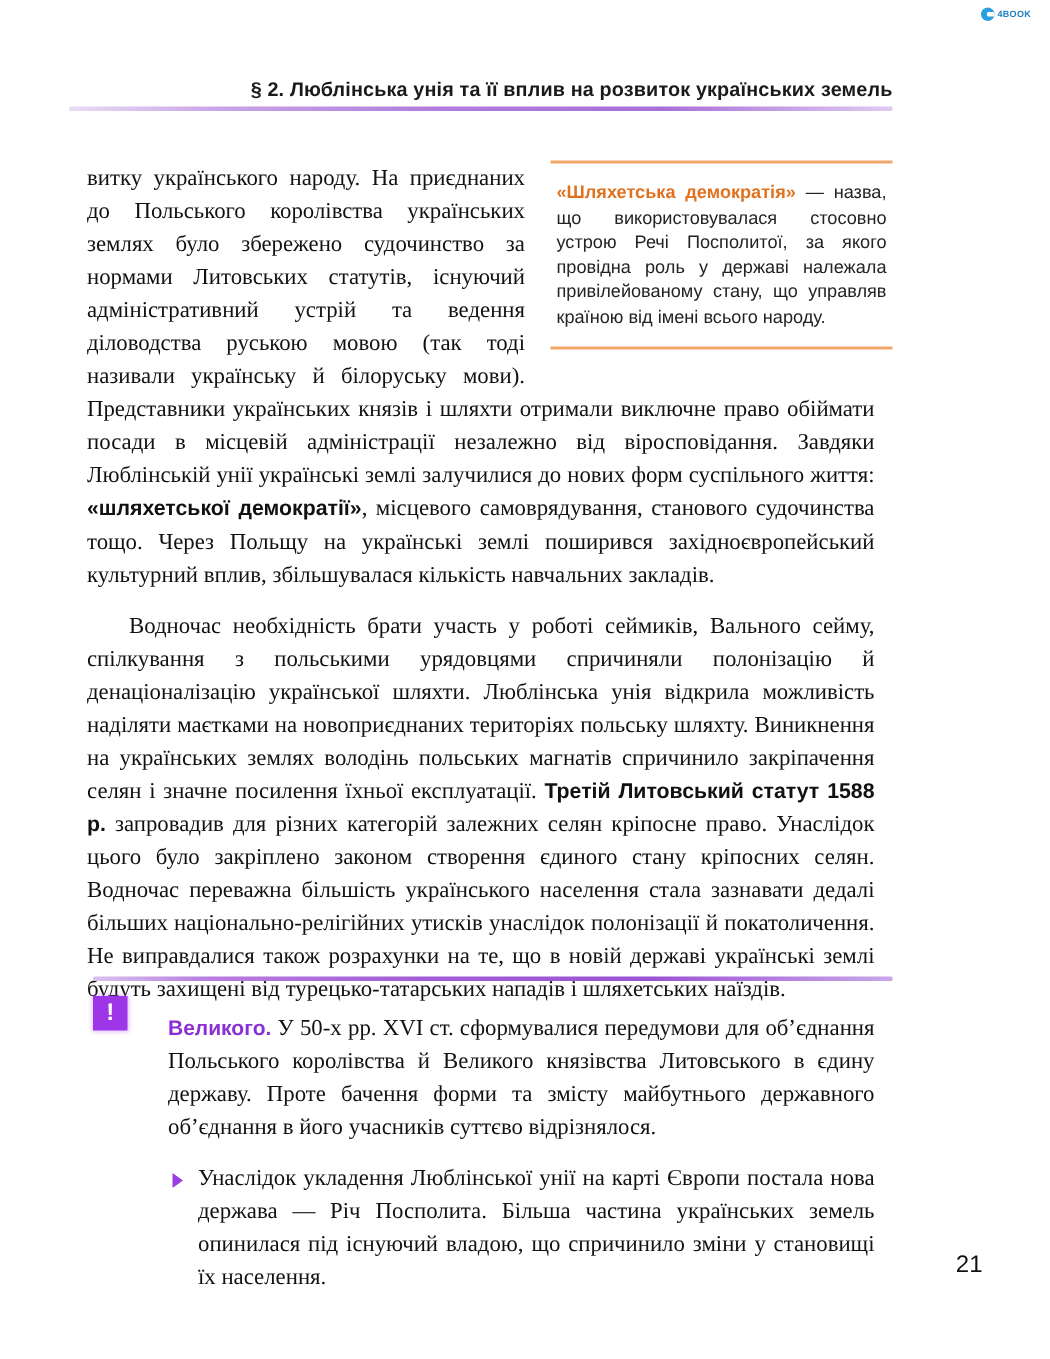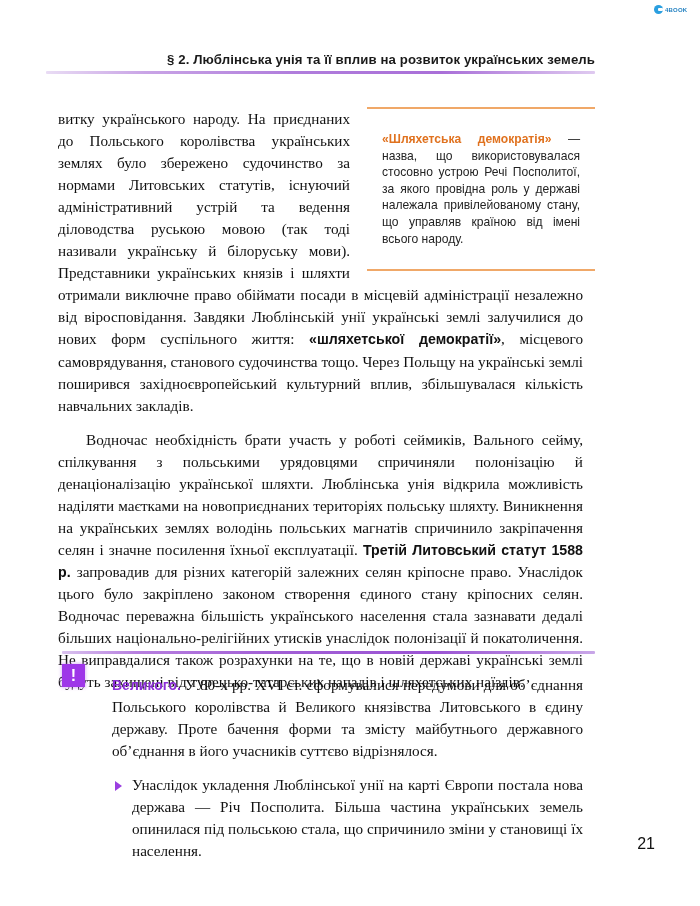--- a/index.html
+++ b/index.html
@@ -116,21 +116,21 @@
     border-top: 2px solid #f0a868;
     border-bottom: 2px solid #f0a868;
     box-sizing: border-box;
   }
   .defbox-text {
     font-family: "Liberation Sans", sans-serif;
     font-size: 12.1px;
     line-height: 16.6px;
     color: #232323;
     text-align: justify;
-    margin: 15px;
+    margin: 4px;
   }
   .defbox-term {
     color: #e0721f;
     font-weight: 700;
   }
 
   
   .concl-rule {
     position: absolute;
     left: 62px;
@@ -224,22 +224,22 @@
     <p class="para indent"><span>Водночас необхідність брати участь у роботі сеймиків, Вального сейму, спілкування з польськими урядовцями спричиняли полонізацію й денаціоналізацію української шляхти. Люблінська унія відкрила можливість наділяти маєтками на новоприєднаних територіях польську шляхту. Виникнення на українських землях володінь польських магнатів спричинило закріпачення селян і значне посилення їхньої експлуатації. </span><span class="b-sans">Третій Литовський статут 1588 р.</span><span> запровадив для різних категорій залежних селян кріпосне право. Унаслідок цього було закріплено законом створення єдиного стану кріпосних селян. Водночас переважна більшість українського населення стала зазнавати дедалі більших національно-релігійних утисків унаслідок полонізації й покатоличення. Не виправдалися також розрахунки на те, що в новій державі українські землі будуть захищені від турецько-татарських нападів і шляхетських наїздів.</span></p>
   </div>
 
   <div class="concl-rule"></div>
 
   <div class="concl">
     <div class="concl-icon">
       <span>!</span>
     </div>
     <div class="concl-body">
-      <p class="para"><span class="concl-lead">Великого.</span><span> У 80-х рр. XVI ст. сформувалися передумови для об’єднання Польського королівства й Великого князівства Литовського в єдину державу. Проте бачення форми та змісту майбутнього державного об’єднання в його учасників суттєво відрізнялося.</span></p>
+      <p class="para"><span class="concl-lead">Великого.</span><span> У 50-х рр. XVI ст. сформувалися передумови для об’єднання Польського королівства й Великого князівства Литовського в єдину державу. Проте бачення форми та змісту майбутнього державного об’єднання в його учасників суттєво відрізнялося.</span></p>
       <p class="para concl-p2">
-        <span class="tri-bullet"></span><span>Унаслідок укладення Люблінської унії на карті Європи постала нова держава — Річ Посполита. Більша частина українських земель опинилася під польською стала, що спричинило зміни у становищі їх населення.</span>
+        <span class="tri-bullet"></span><span>Унаслідок укладення Люблінської унії на карті Європи постала нова держава — Річ Посполита. Більша частина українських земель опинилася під існуючий владою, що спричинило зміни у становищі їх населення.</span>
       </p>
     </div>
   </div>
 
   <div class="folio">21</div>
 
 </div>
 
 </body></html>

